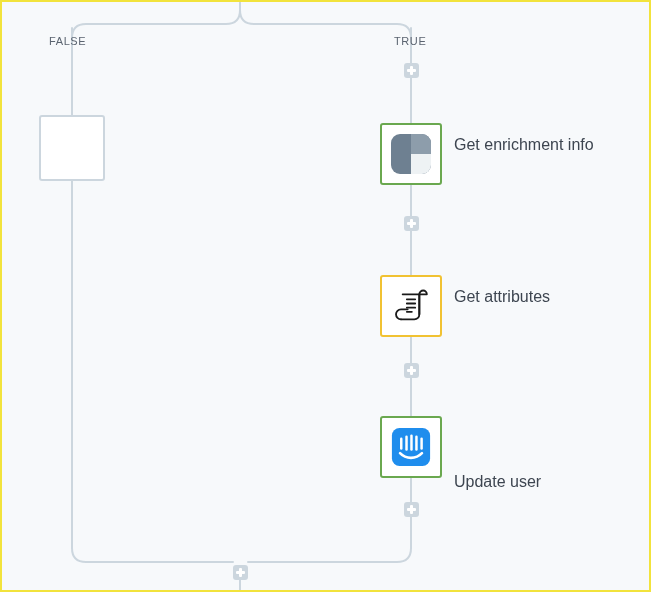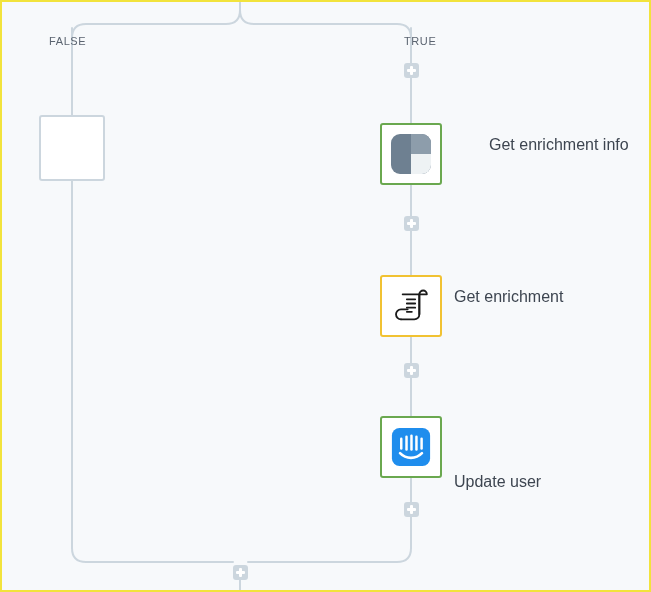--- a/index.html
+++ b/index.html
@@ -29,21 +29,21 @@
   }
   .branch-label {
     position: absolute;
     font-size: 11px;
     letter-spacing: 0.6px;
     color: #5b6470;
     font-family: "Liberation Sans", sans-serif;
     white-space: nowrap;
   }
   #label-false { left: 47px; top: 33px; }
-  #label-true  { left: 402px; top: 33px; }
+  #label-true  { left: 392px; top: 33px; }
 
   .plus-btn {
     position: absolute;
     width: 15px;
     height: 15px;
     border-radius: 3px;
     background: #ccd6de;
     display: flex;
     align-items: center;
     justify-content: center;
@@ -83,21 +83,21 @@
 
   .node-label {
     position: absolute;
     font-size: 16px;
     color: #3d4550;
     font-family: "Liberation Sans", sans-serif;
     white-space: nowrap;
   }
 
   #node-enrich  { left: 378px; top: 121px; }
-  #label-enrich { left: 452px; top: 134px; margin-left: 35px; }
+  #label-enrich { left: 452px; top: 134px; }
   #node-attrs   { left: 378px; top: 273px; }
   #label-attrs  { left: 452px; top: 286px; }
   #node-update  { left: 378px; top: 414px; }
   #label-update { left: 452px; top: 427px; margin-top: 44px; }
   #node-empty   { left: 37px;  top: 113px; width: 66px; height: 66px; }
 
   #plus-true-top    { left: 402px; top: 61px; }
   #plus-after-enrich{ left: 402px; top: 214px; }
   #plus-after-attrs { left: 402px; top: 361px; }
   #plus-after-update{ left: 402px; top: 500px; }
@@ -182,21 +182,21 @@
 
         <path d="M12,40 c-3.3,0 -6,-2.7 -6,-6 c0,-3.3 2.7,-6 6,-6 h8"></path>
 
         <path d="M19,16 h10"></path>
         <path d="M19,21 h10"></path>
         <path d="M19,26 h10"></path>
         <path d="M19,31 h6"></path>
       </g>
     </svg>
   </div>
-  <div class="node-label" id="label-attrs">Get enrichment</div>
+  <div class="node-label" id="label-attrs">Get attributes</div>
 
   <div class="plus-btn" id="plus-after-attrs">
     <span class="bar-h"></span>
     <span class="bar-v"></span>
   </div>
 
   <div class="node green" id="node-update">
     <svg width="42" height="42" viewBox="0 0 44 44">
       <rect x="2" y="2" width="40" height="40" rx="8" ry="8" fill="#1f8ded"></rect>
       <g fill="#ffffff">

